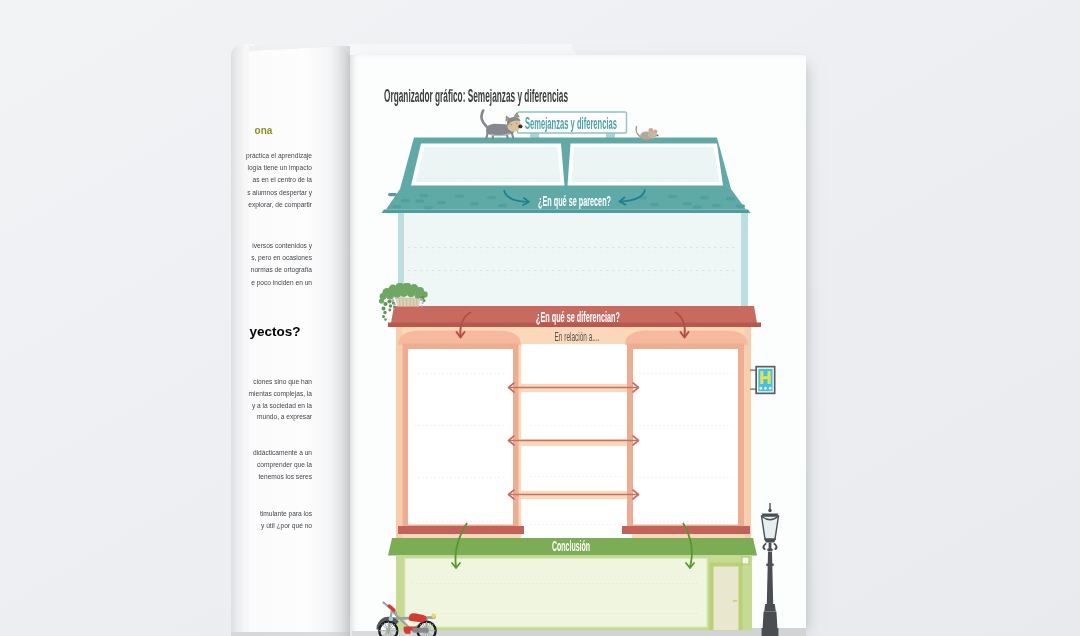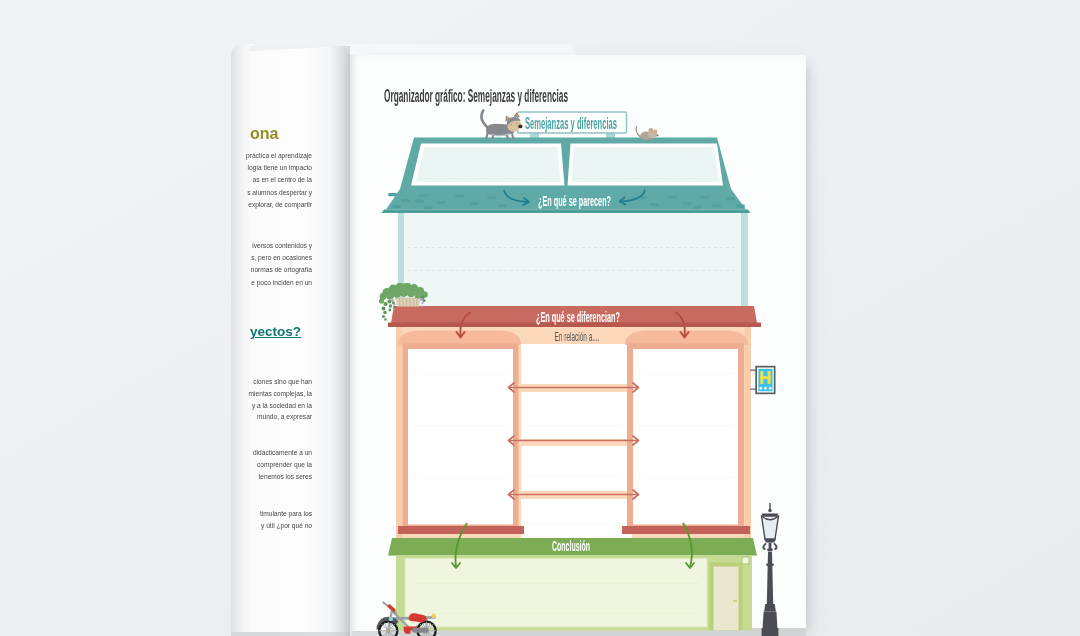--- a/index.html
+++ b/index.html
@@ -17,27 +17,27 @@
 
 <div class="abs" style="left:231px;top:44px;width:24px;height:592px;border-radius:12px 4px 0 0;background:linear-gradient(90deg,#dddfe1 0%,#e9eaec 22%,#f7f7f8 60%,#fbfbfc 100%);"></div>
 
 <div class="abs" style="left:249px;top:46px;width:101px;height:590px;border-radius:6px 14px 0 0;background:linear-gradient(90deg,#fbfbfc 0%,#fdfdfe 55%,#f1f2f3 88%,#e2e3e5 100%);overflow:hidden;"></div>
 
 <div class="abs" style="left:249px;top:45.5px;width:96px;height:5px;background:linear-gradient(to right bottom,#eef0f2 0%,#eef0f2 48%,rgba(238,240,242,0) 55%);"></div>
 
 <div class="abs" style="left:243px;top:118px;width:69px;height:440px;overflow:hidden;">
   <div style="position:absolute;left:0;top:0;width:69px;color:#43464a;font-size:6.6px;text-align:right;">
 
-    <div style="position:absolute;left:0;top:7px;left:7px;width:27px;text-align:center;color:#918d24;font-weight:bold;font-size:16px;">ona</div>
+    <div style="position:absolute;left:0;top:7px;left:7px;width:27px;text-align:center;color:#918d24;font-weight:bold;font-size:10px;">ona</div>
 
     <div style="position:absolute;left:0;top:32px;width:69px;line-height:12.2px;">práctica el aprendizaje<br>logía tiene un impacto<br>as en el centro de la<br>s alumnos despertar y<br>explorar, de compartir</div>
 
     <div style="position:absolute;left:0;top:122px;width:69px;line-height:12.2px;">iversos contenidos y<br>s, pero en ocasiones<br>normas de ortografía<br>e poco inciden en un</div>
 
-    <div style="position:absolute;left:0;top:206px;left:6px;width:52px;text-align:right;color:#0f766e;font-weight:bold;font-size:13.5px;text-decoration:underline;">yectos?</div>
+    <div style="position:absolute;left:0;top:206px;left:6px;width:52px;text-align:center;color:#000000;font-weight:bold;font-size:13.5px;">yectos?</div>
 
     <div style="position:absolute;left:0;top:258px;width:69px;line-height:11.8px;">ciones sino que han<br>mientas complejas, la<br>y a la sociedad en la<br>mundo, a expresar</div>
 
     <div style="position:absolute;left:0;top:329px;width:69px;line-height:12.2px;">didácticamente a un<br>comprender que la<br>tenemos los seres</div>
 
     <div style="position:absolute;left:0;top:390px;width:69px;line-height:12.2px;">timulante para los<br>y útil ¿por qué no</div>
   </div>
 </div>
 
 <div class="abs" style="left:231px;top:631.5px;width:121px;height:4.5px;background:linear-gradient(90deg,#d6d7d9,#dcddde);"></div>

